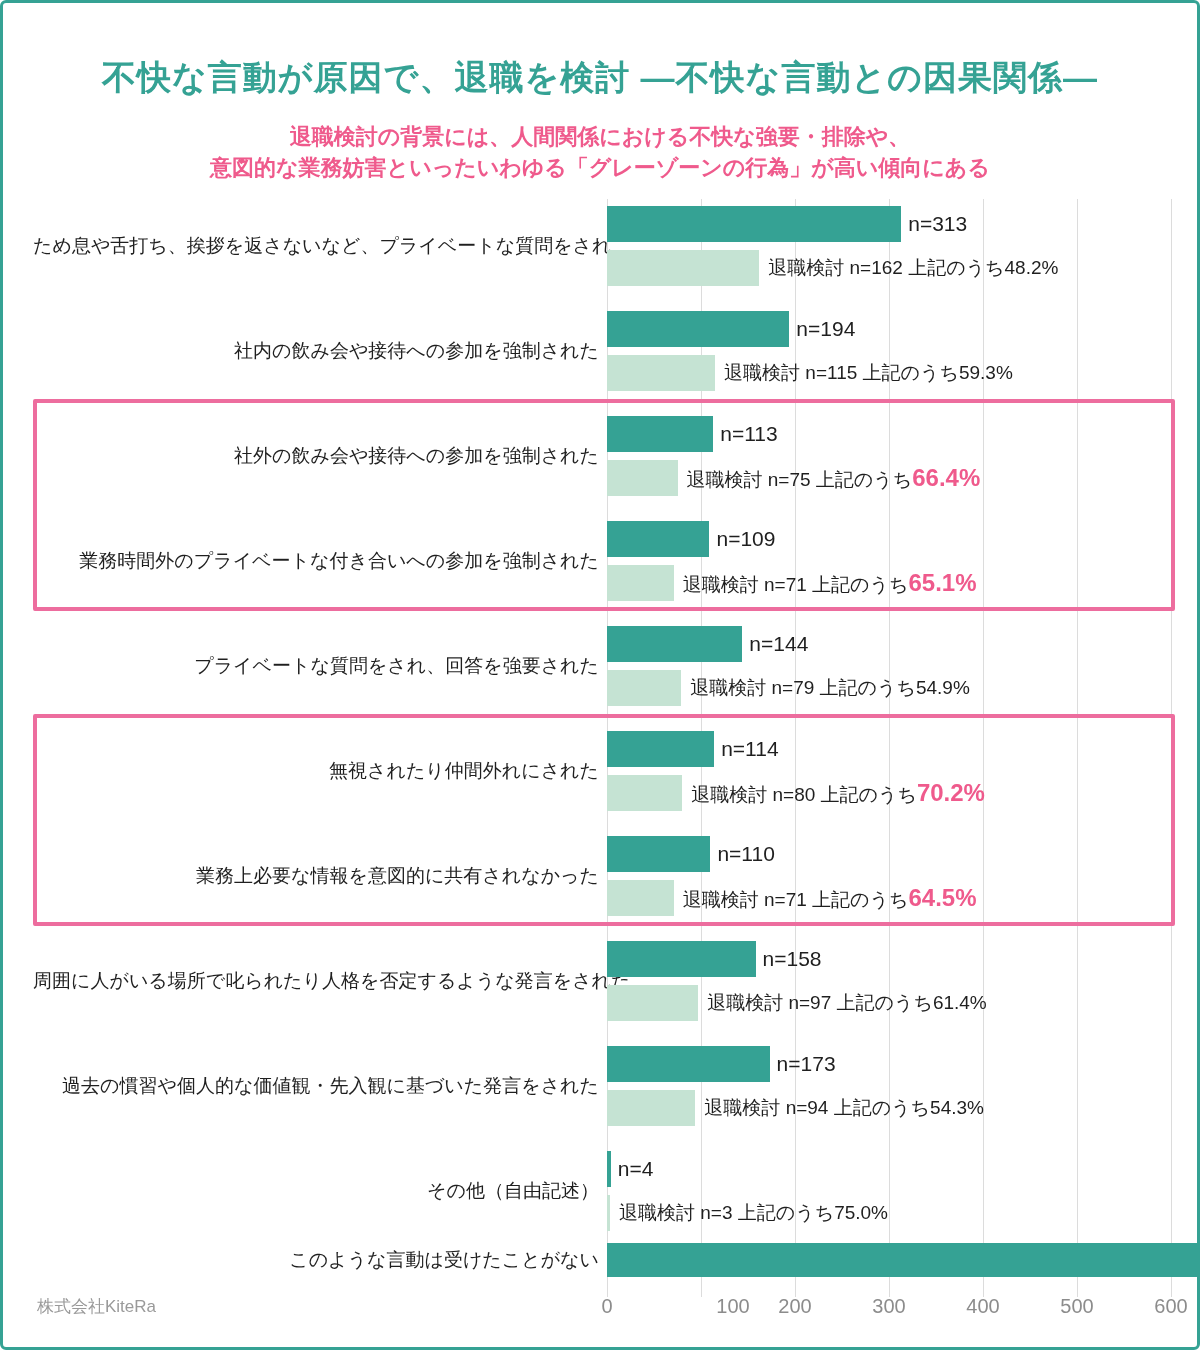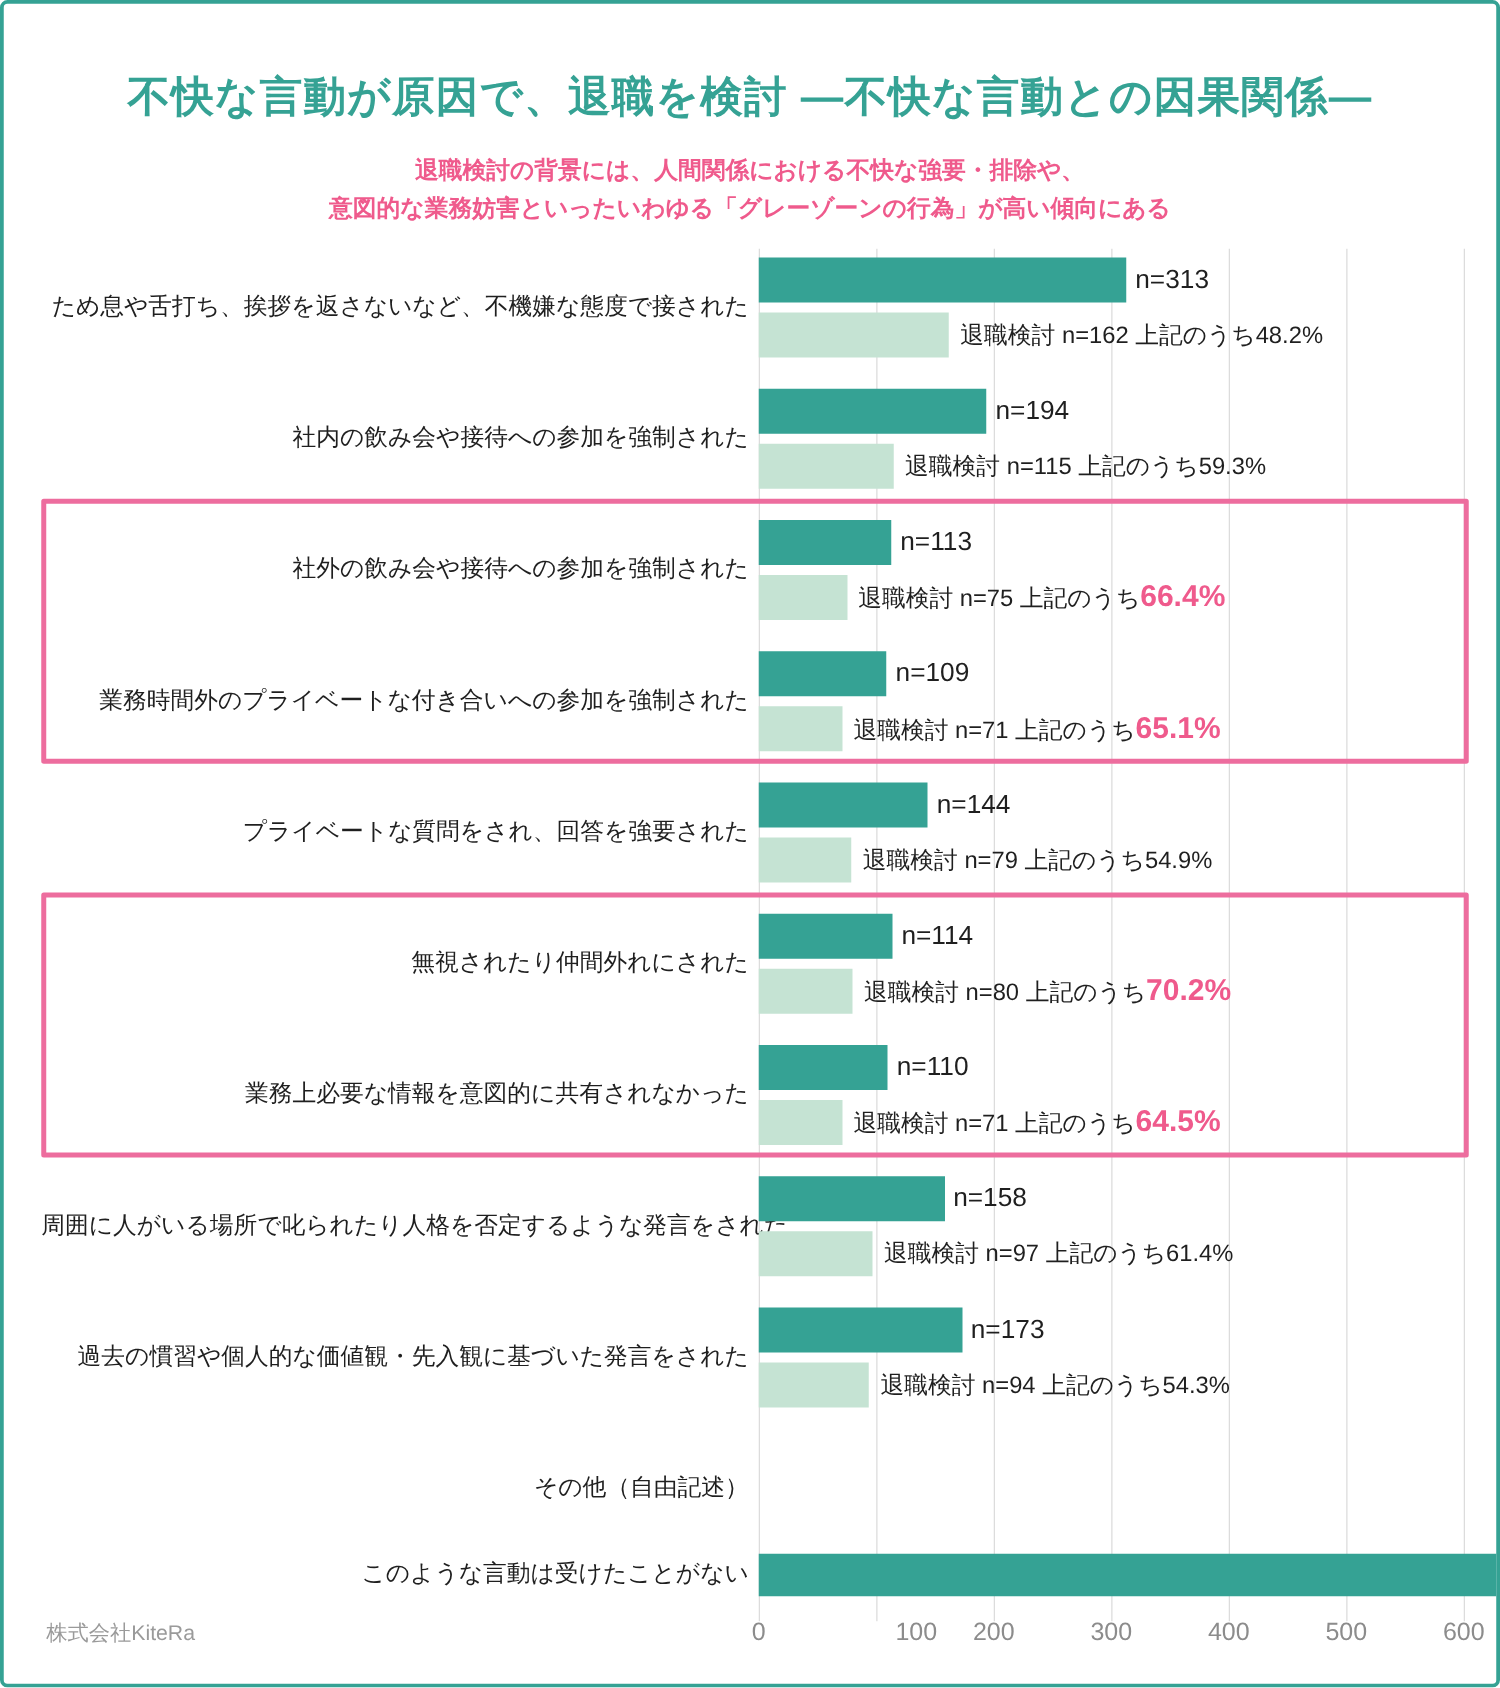--- a/index.html
+++ b/index.html
@@ -24,21 +24,21 @@
   }
   .title{
     position:absolute;top:52px;left:0;width:100%;
     text-align:center;
     font-size:34px;font-weight:bold;color:var(--teal);
     letter-spacing:1px;
   }
   .subtitle{
     position:absolute;top:118px;left:0;width:100%;
     text-align:center;
-    font-size:19px;font-weight:bold;color:var(--pink);
+    font-size:22px;font-weight:bold;color:var(--pink);
     line-height:31px;
   }
   .gridlines{
     position:absolute;left:604px;top:196px;width:564px;height:1092px;
   }
   .gridline{
     position:absolute;top:0;bottom:-6px;width:1px;background:var(--grid);
   }
   .tick-label{
     position:absolute;top:1292px;
@@ -113,21 +113,21 @@
       <div class="gridline" style="left: 0%;"></div>
       <div class="gridline" style="left: 16.6667%;"></div>
       <div class="gridline" style="left: 33.3333%;"></div>
       <div class="gridline" style="left: 50%;"></div>
       <div class="gridline" style="left: 66.6667%;"></div>
       <div class="gridline" style="left: 83.3333%;"></div>
       <div class="gridline" style="left: 100%;"></div>
     </div>
 
   <div class="row" style="top:203px">
-    <div class="row-label">ため息や舌打ち、挨拶を返さないなど、不機嫌な態度で接された</div>
+    <div class="row-label">ため息や舌打ち、挨拶を返さないなど、プライベートな質問をされ</div>
     <div class="pair">
       <div class="bar dark" style="width: 52.1667%;">
         <span class="n-text">n=313</span>
       </div>
       <div class="bar light" style="width: 27%;">
         <span class="detail-text"><span>退職検討 n=162 上記のうち</span><span class="pct">48.2%</span></span>
       </div>
     </div>
   </div>
 
@@ -222,20 +222,28 @@
         <span class="n-text">n=173</span>
       </div>
       <div class="bar light" style="width: 15.6667%;">
         <span class="detail-text"><span>退職検討 n=94 上記のうち</span><span class="pct">54.3%</span></span>
       </div>
     </div>
   </div>
 
   <div class="row" style="top:1148px">
     <div class="row-label">その他（自由記述）</div>
+    <div class="pair">
+      <div class="bar dark" style="width: 0.666667%;">
+        <span class="n-text">n=4</span>
+      </div>
+      <div class="bar light" style="width: 0.5%;">
+        <span class="detail-text"><span>退職検討 n=3 上記のうち</span><span class="pct">75.0%</span></span>
+      </div>
+    </div>
   </div>
 
   <div class="single-row">
     <div class="row-label">このような言動は受けたことがない</div>
     <div class="single-bar" style="width: 99.3333%;">
       
     </div>
   </div>
 
   <div class="highlight-box box1"></div>

